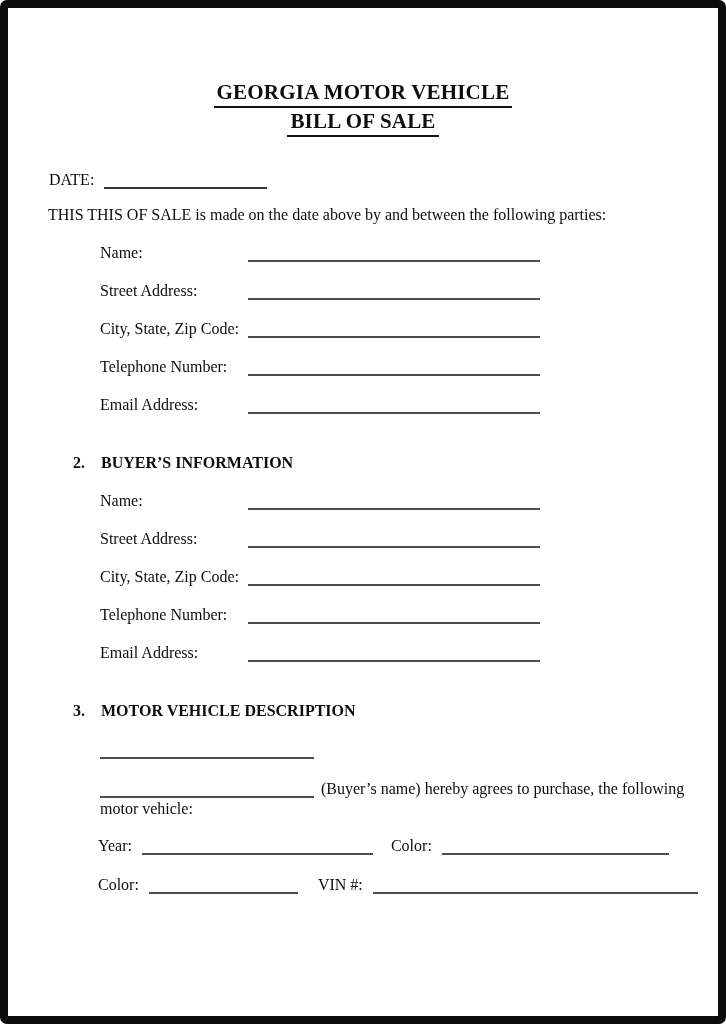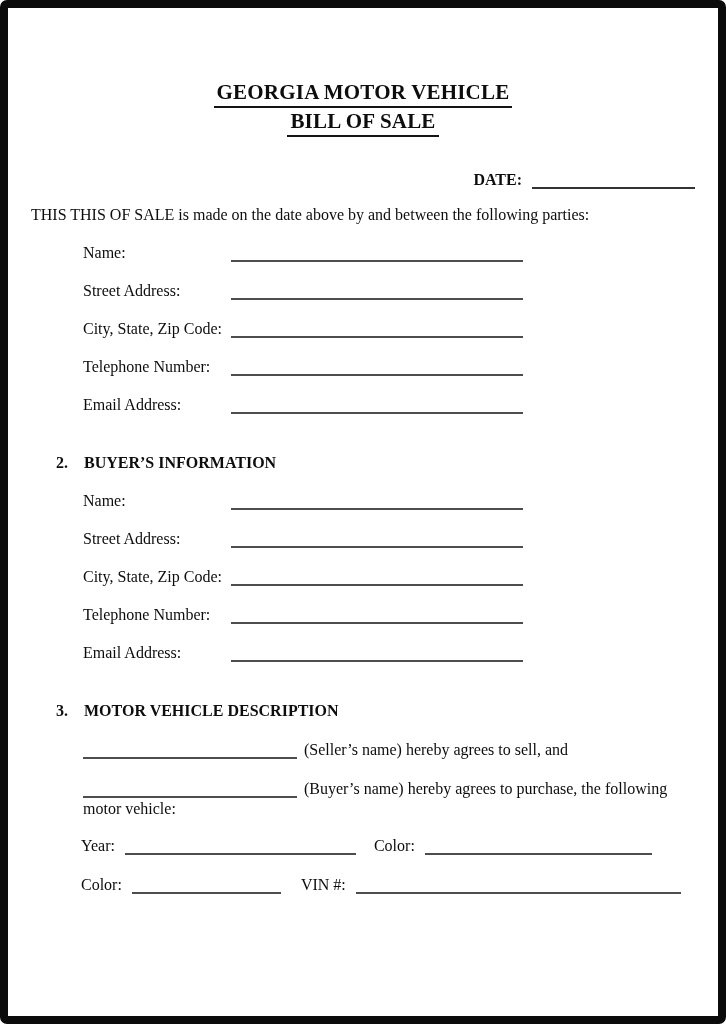--- a/index.html
+++ b/index.html
@@ -15,40 +15,39 @@
     border: 8px solid #0b0b0b;
     border-radius: 7px;
     background: #ffffff;
     overflow: hidden;
     font-family: "Liberation Serif", "DejaVu Serif", serif;
     color: #0d0d0d;
     font-size: 16px;
     line-height: 20px;
   }
   .content {
-    padding: 0 23px;
+    padding: 0 40px;
   }
   .doc-title {
     margin-top: 71px;
     text-align: center;
     font-weight: bold;
     font-size: 21px;
     line-height: 26px;
     letter-spacing: 0.2px;
   }
   .doc-title .tline {
     display: inline-block;
     border-bottom: 2px solid #141414;
     padding: 0 3px 1px 3px;
   }
   .date-row {
     margin-top: 33px;
     margin-left: 1px;
-    font-weight: bold;
-    text-align: right;
+    font-weight: normal;
   }
   .intro-row {
     margin-top: 15px;
   }
   .sec-heading {
     margin-top: 38px;
     margin-left: 25px;
     font-weight: bold;
   }
   .sec-heading.first {
@@ -159,21 +158,21 @@
     </div>
     <div class="field-row">
       <span class="field-lbl">Email Address:</span><span class="bline w-field"></span>
     </div>
 
     <div class="sec-heading">
       <span class="sec-num">3.</span><span>MOTOR VEHICLE DESCRIPTION</span>
     </div>
 
     <div class="clause-row">
-      <span class="bline w-clause"></span><span class="ctext">(Seller’s name) hereby agrees to sell, and</span>
+      <span class="bline w-clause"></span>
     </div>
 
     <div class="clause-row">
       <span class="bline w-clause"></span><span class="ctext">(Buyer’s name) hereby agrees to purchase, the following</span>
     </div>
     <div class="clause-cont">motor vehicle:</div>
 
     <div class="veh-row row-make">
       <span>Year:</span>
       <span class="gap6"></span><span class="bline w-make"></span>

